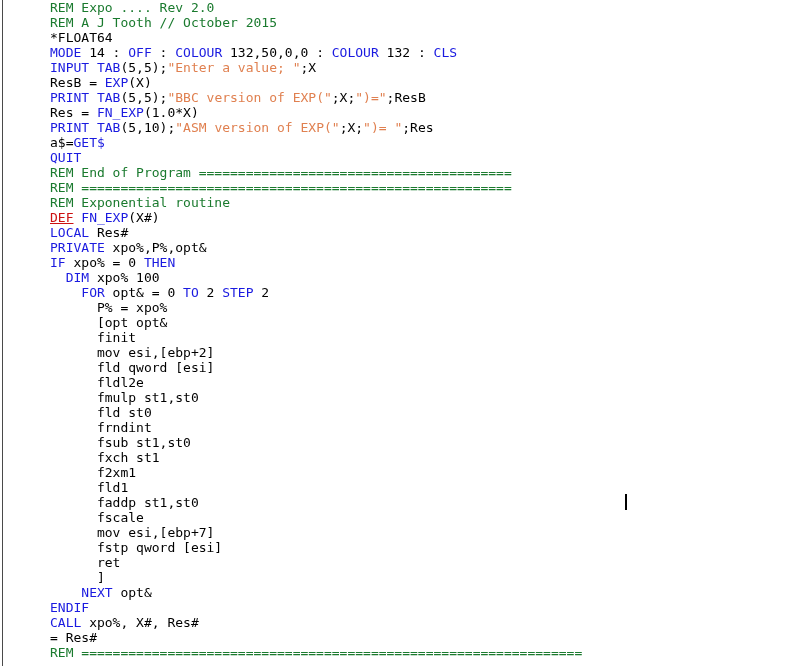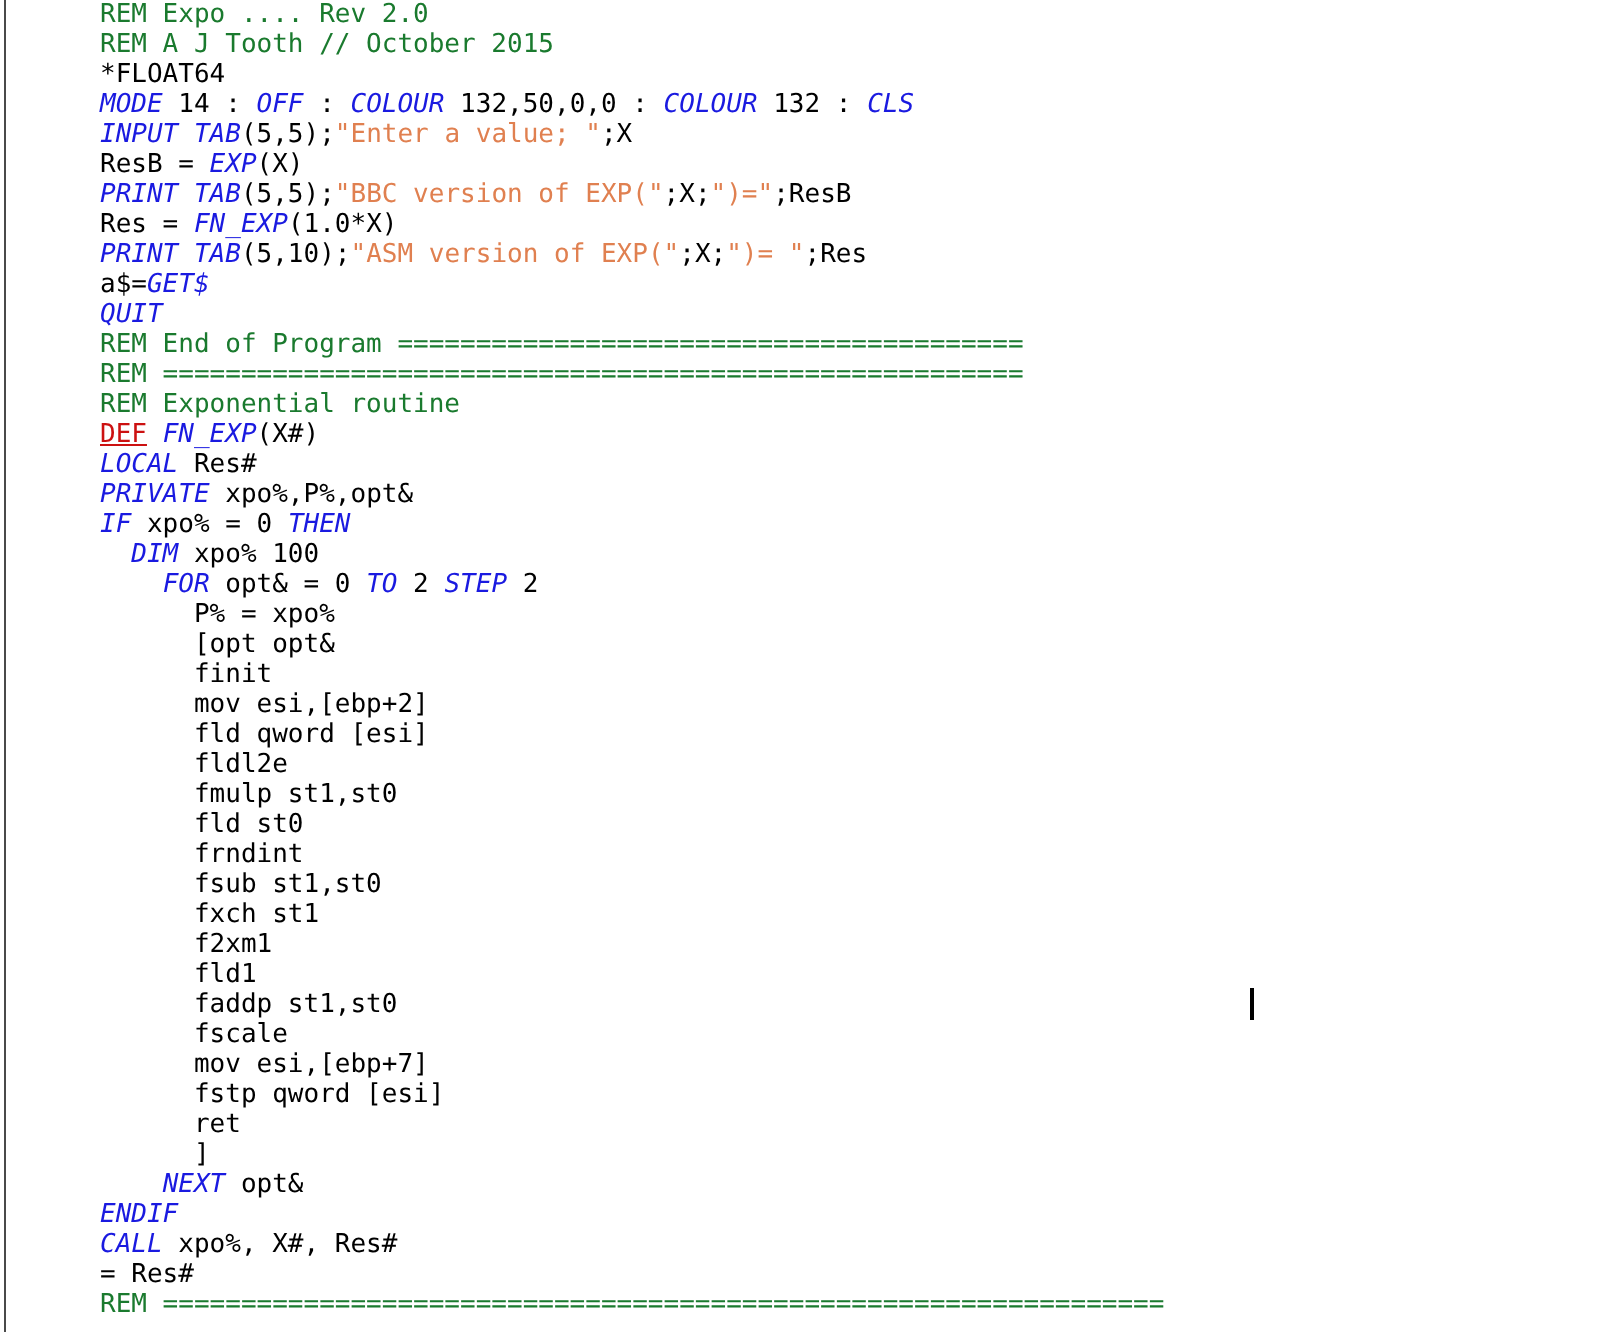--- a/index.html
+++ b/index.html
@@ -37,21 +37,21 @@
     font-size: 13px;
     line-height: 15px;
     white-space: pre;
     color: #000000;
     letter-spacing: 0px;
   }
   .line {
     height: 15px;
     white-space: pre;
   }
-  .t-kw    { color: #1a1ae0; font-style: italic; }   
+  .t-kw    { color: #1a1ae0; }   
   .t-rem   { color: #1a7a2e; }   
   .t-str   { color: #e08050; }   
   .t-def   { color: #cc1111; }   
   .t-plain { color: #000000; }
   #caret {
     position: absolute;
     left: 625px;
     top: 494px;
     width: 2px;
     height: 16px;

